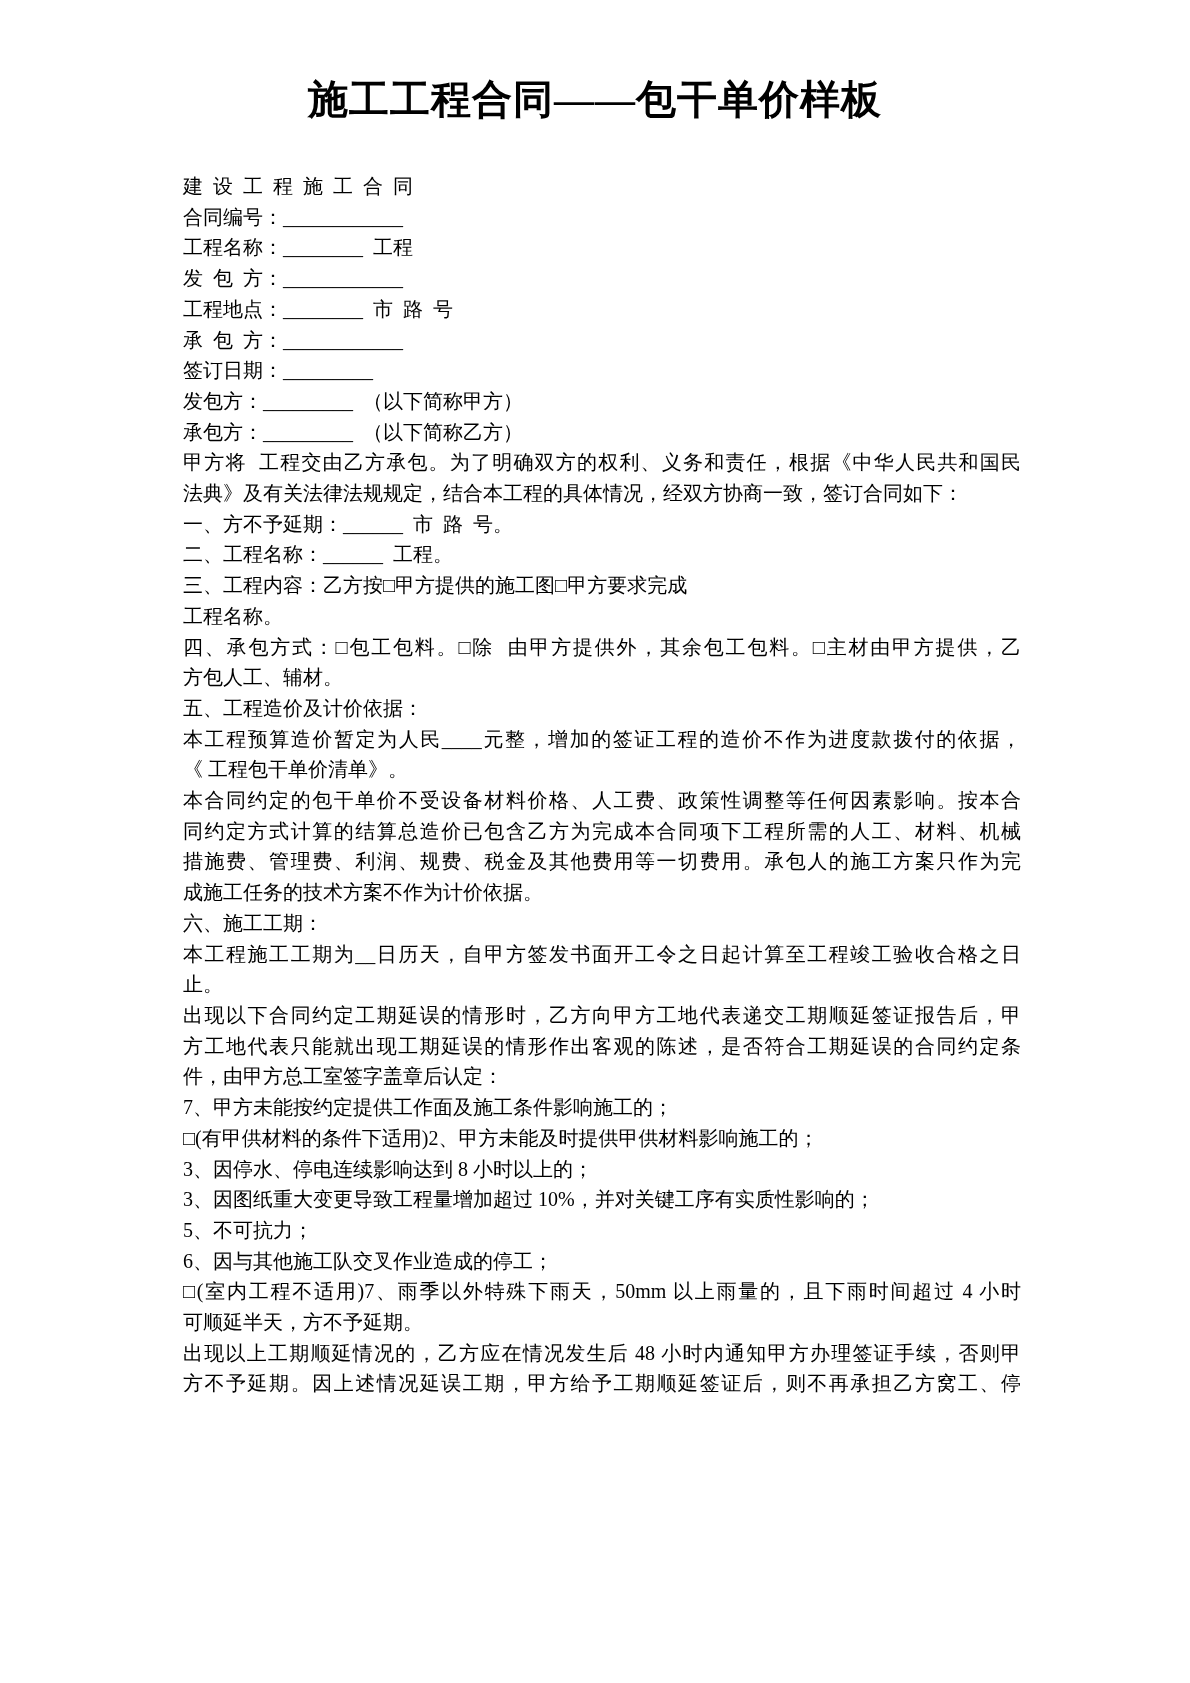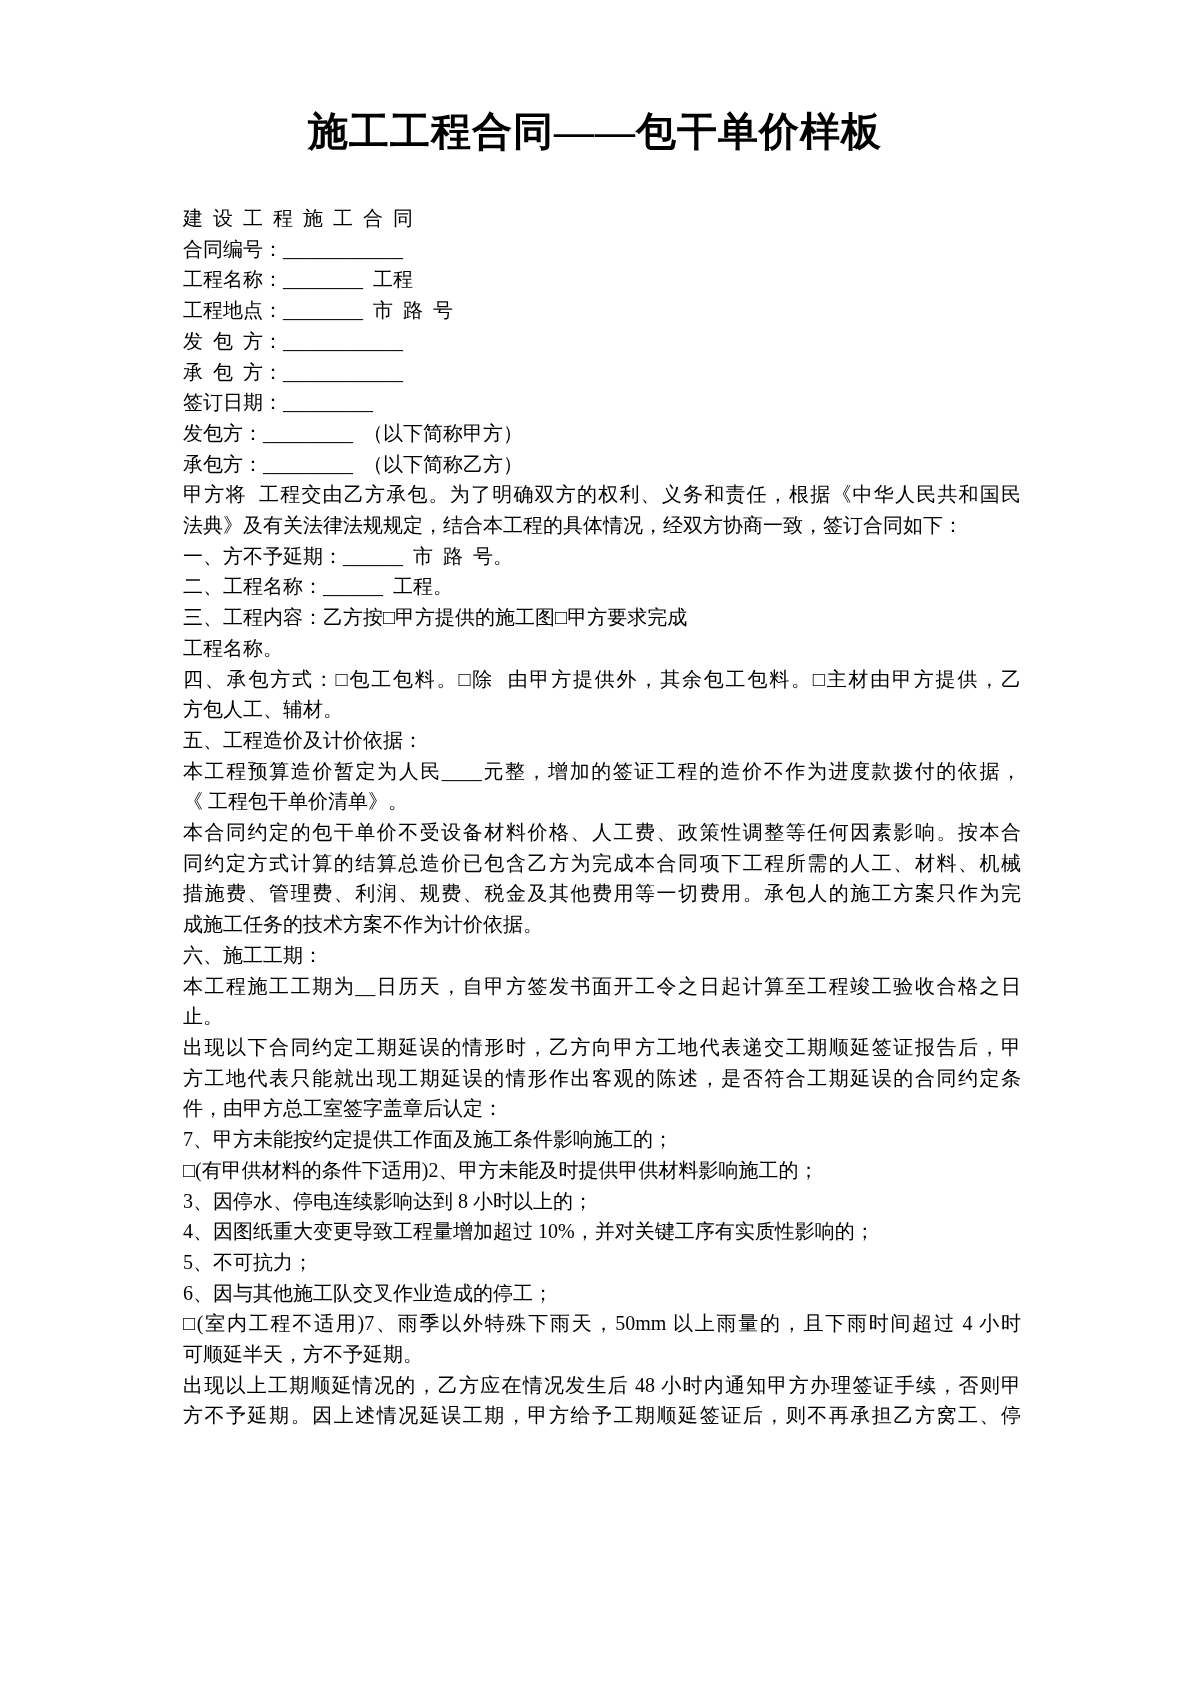--- a/index.html
+++ b/index.html
@@ -7,21 +7,21 @@
     width: 1190px;
     height: 1683px;
     background: #ffffff;
     color: #000000;
     font-family: "Liberation Serif", "DejaVu Serif", serif;
     overflow: hidden;
   }
   .page { position: relative; width: 1190px; height: 1683px; }
   .doc-title {
     margin: 0;
-    padding-top: 108px;
+    padding-top: 76px;
     text-align: center;
     font-size: 40px;
     line-height: 48px;
     font-weight: bold;
     letter-spacing: 1px;
   }
   .doc-body {
     margin-top: 47px;
     margin-left: 183px;
     width: 838px;
@@ -39,22 +39,22 @@
 </style>
 </head>
 <body>
 
 <div class="page">
   <h1 class="doc-title">施工工程合同——包干单价样板</h1>
   <div class="doc-body">
       <div class="line">建  设  工  程  施  工  合  同</div>
       <div class="line">合同编号：____________</div>
       <div class="line">工程名称：________  工程</div>
+      <div class="line">发  包  方：____________</div>
       <div class="line">工程地点：________  市  路  号</div>
-      <div class="line">发  包  方：____________</div>
       <div class="line">承  包  方：____________</div>
       <div class="line">签订日期：_________</div>
       <div class="line">发包方：_________  （以下简称甲方）</div>
       <div class="line">承包方：_________  （以下简称乙方）</div>
       <div class="line fill">甲方将  工程交由乙方承包。为了明确双方的权利、义务和责任，根据《中华人民共和国民</div>
       <div class="line">法典》及有关法律法规规定，结合本工程的具体情况，经双方协商一致，签订合同如下：</div>
       <div class="line">一、方不予延期：______  市  路  号。</div>
       <div class="line">二、工程名称：______  工程。</div>
       <div class="line">三、工程内容：乙方按□甲方提供的施工图□甲方要求完成</div>
       <div class="line">工程名称。</div>
@@ -69,21 +69,21 @@
       <div class="line">成施工任务的技术方案不作为计价依据。</div>
       <div class="line">六、施工工期：</div>
       <div class="line fill">本工程施工工期为__日历天，自甲方签发书面开工令之日起计算至工程竣工验收合格之日</div>
       <div class="line">止。</div>
       <div class="line fill">出现以下合同约定工期延误的情形时，乙方向甲方工地代表递交工期顺延签证报告后，甲</div>
       <div class="line fill">方工地代表只能就出现工期延误的情形作出客观的陈述，是否符合工期延误的合同约定条</div>
       <div class="line">件，由甲方总工室签字盖章后认定：</div>
       <div class="line">7、甲方未能按约定提供工作面及施工条件影响施工的；</div>
       <div class="line">□(有甲供材料的条件下适用)2、甲方未能及时提供甲供材料影响施工的；</div>
       <div class="line">3、因停水、停电连续影响达到 8 小时以上的；</div>
-      <div class="line">4、因图纸重大变更导致工程量增加超过 10%，并对关键工序有实质性影响的；</div>
+      <div class="line">3、因图纸重大变更导致工程量增加超过 10%，并对关键工序有实质性影响的；</div>
       <div class="line">5、不可抗力；</div>
       <div class="line">6、因与其他施工队交叉作业造成的停工；</div>
       <div class="line fill">□(室内工程不适用)7、雨季以外特殊下雨天，50mm 以上雨量的，且下雨时间超过 4 小时</div>
       <div class="line">可顺延半天，方不予延期。</div>
       <div class="line fill">出现以上工期顺延情况的，乙方应在情况发生后 48 小时内通知甲方办理签证手续，否则甲</div>
       <div class="line fill">方不予延期。因上述情况延误工期，甲方给予工期顺延签证后，则不再承担乙方窝工、停</div>
     </div>
 </div>
 
 </body></html>

